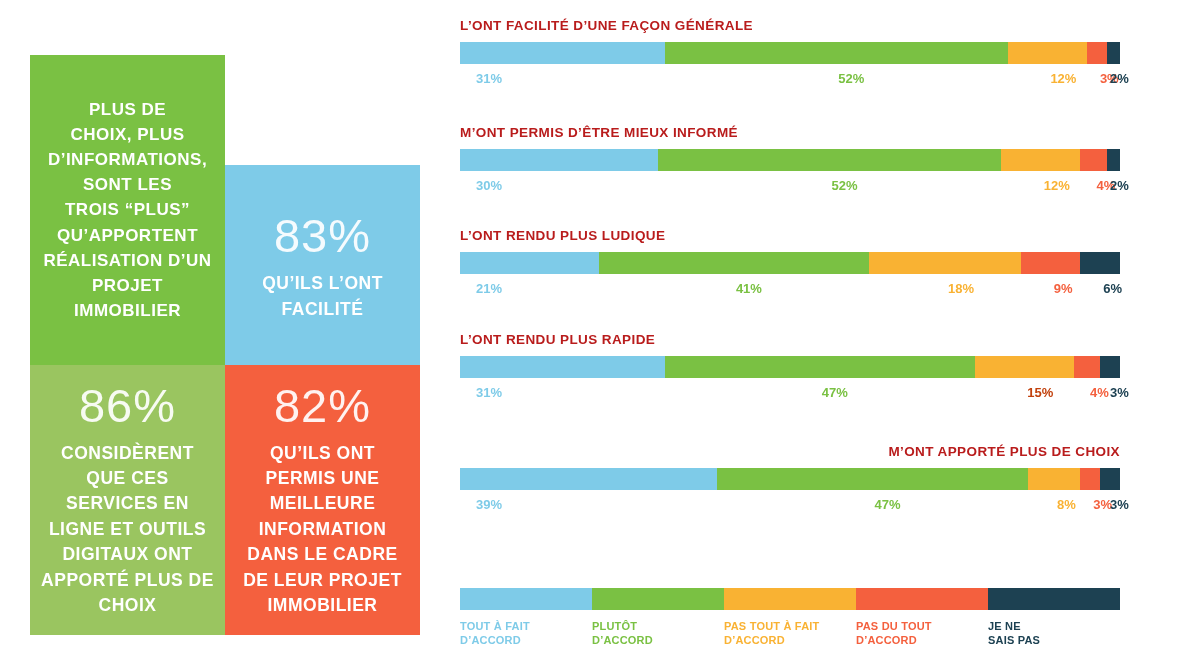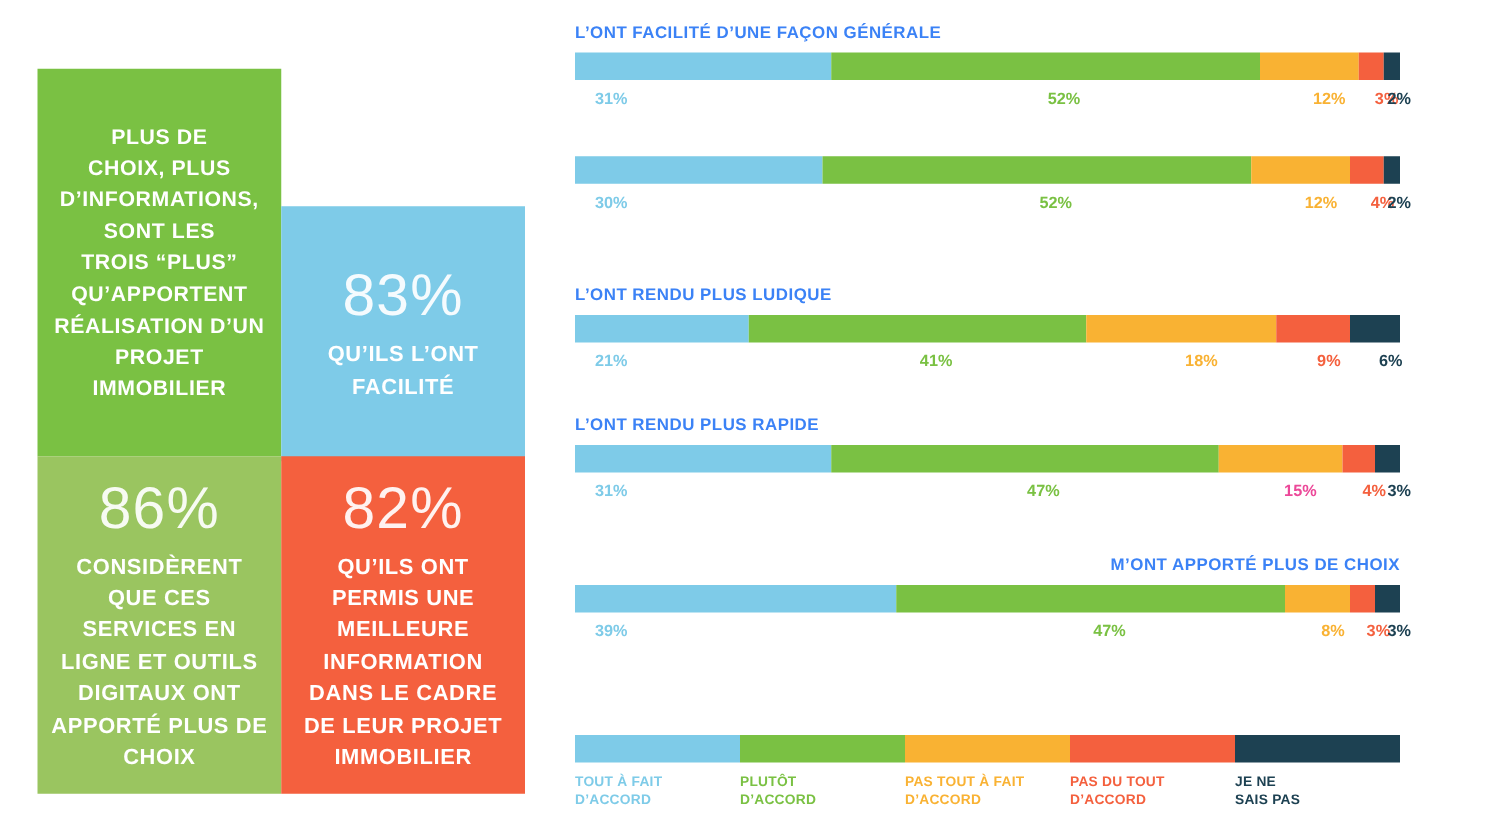--- a/index.html
+++ b/index.html
@@ -109,21 +109,21 @@
     height: 664px;
   }
   .chart-block {
     position: absolute;
     left: 0;
     width: 660px;
   }
   .chart-title {
     font-size: 13.5px;
     font-weight: bold;
-    color: #3b82f6;
+    color: #b91c1c;
     text-transform: uppercase;
     letter-spacing: 0.4px;
     margin-bottom: 9px;
   }
   .bar {
     display: flex;
     width: 660px;
     height: 22px;
   }
   .seg {
@@ -222,20 +222,21 @@
         </div>
         <div class="labels">
           <div class="lbl" style="color: rgb(126, 203, 232); left: 0px;">31%</div>
           <div class="lbl" style="color: rgb(122, 193, 67); left: 362.2px;">52%</div>
           <div class="lbl" style="color: rgb(249, 178, 51); left: 574.4px;">12%</div>
           <div class="lbl" style="color: rgb(244, 96, 62); left: 623.9px;">3%</div>
           <div class="lbl" style="color: rgb(29, 65, 82); left: 634px;">2%</div>
         </div>
       </div>
       <div class="chart-block" style="top: 125px;">
+        <div class="chart-title">M’ONT PERMIS D’ÊTRE MIEUX INFORMÉ</div>
         <div class="bar">
           <div class="seg" style="background: rgb(126, 203, 232); width: 198px;"></div>
           <div class="seg" style="background: rgb(122, 193, 67); width: 343.2px;"></div>
           <div class="seg" style="background: rgb(249, 178, 51); width: 79.2px;"></div>
           <div class="seg" style="background: rgb(244, 96, 62); width: 26.4px;"></div>
           <div class="seg" style="background: rgb(29, 65, 82); width: 13.2px;"></div>
         </div>
         <div class="labels">
           <div class="lbl" style="color: rgb(126, 203, 232); left: 0px;">30%</div>
           <div class="lbl" style="color: rgb(122, 193, 67); left: 355.6px;">52%</div>
@@ -266,21 +267,21 @@
         <div class="bar">
           <div class="seg" style="background: rgb(126, 203, 232); width: 204.6px;"></div>
           <div class="seg" style="background: rgb(122, 193, 67); width: 310.2px;"></div>
           <div class="seg" style="background: rgb(249, 178, 51); width: 99px;"></div>
           <div class="seg" style="background: rgb(244, 96, 62); width: 26.4px;"></div>
           <div class="seg" style="background: rgb(29, 65, 82); width: 19.8px;"></div>
         </div>
         <div class="labels">
           <div class="lbl" style="color: rgb(126, 203, 232); left: 0px;">31%</div>
           <div class="lbl" style="color: rgb(122, 193, 67); left: 345.7px;">47%</div>
-          <div class="lbl" style="color: #ec4899; left: 551.3px;">15%</div>
+          <div class="lbl" style="color: #c2410c; left: 551.3px;">15%</div>
           <div class="lbl" style="color: rgb(244, 96, 62); left: 614px;">4%</div>
           <div class="lbl" style="color: rgb(29, 65, 82); left: 634px;">3%</div>
         </div>
       </div>
       <div class="chart-block" style="top: 444px; text-align: right;">
         <div class="chart-title">M’ONT APPORTÉ PLUS DE CHOIX</div>
         <div class="bar">
           <div class="seg" style="background: rgb(126, 203, 232); width: 257.4px;"></div>
           <div class="seg" style="background: rgb(122, 193, 67); width: 310.2px;"></div>
           <div class="seg" style="background: rgb(249, 178, 51); width: 52.8px;"></div>

